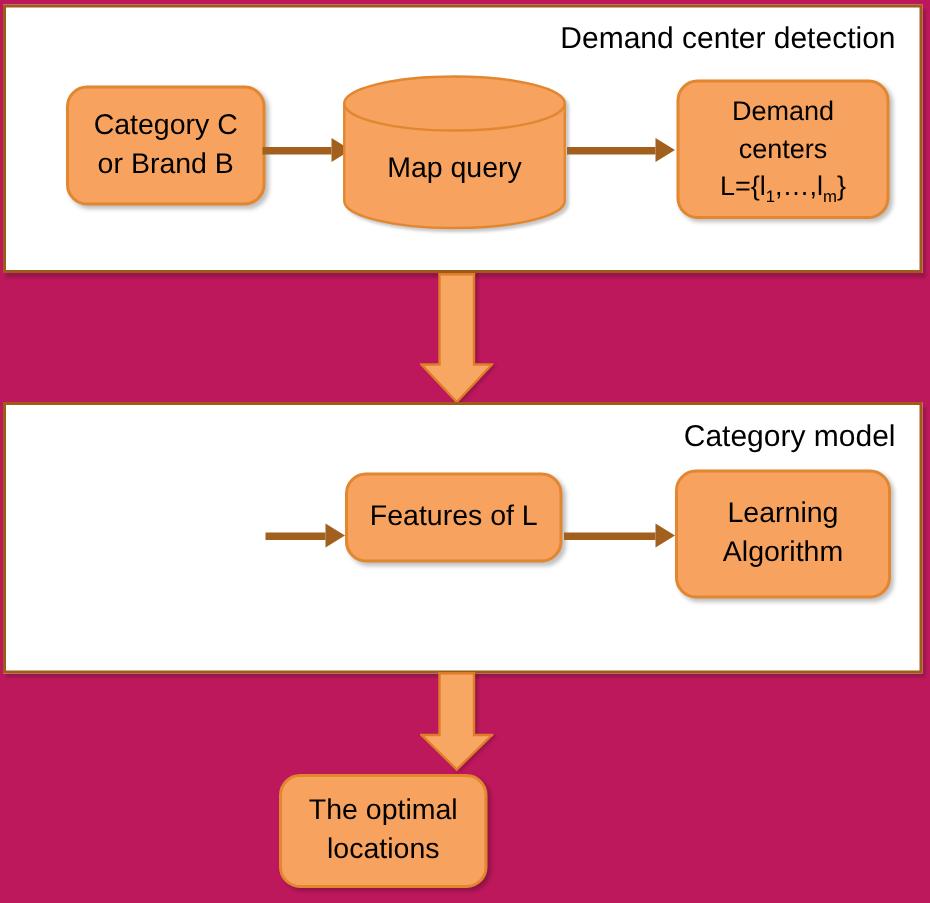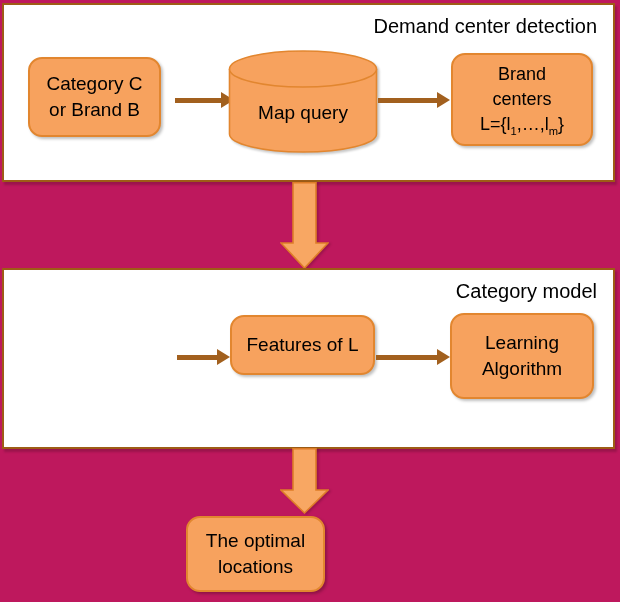--- a/index.html
+++ b/index.html
@@ -28,21 +28,21 @@
     position:absolute;right:16px;top:9px;
     font-size:20px;line-height:24px;color:var(--text);white-space:nowrap;
   }
   .node{
     position:absolute;display:flex;flex-direction:column;
     align-items:center;justify-content:center;text-align:center;
     background:var(--node-fill);border:2px solid var(--node-border);
     border-radius:14px;box-shadow:2px 2px 3px rgba(0,0,0,0.25);
     font-size:19px;line-height:26px;box-sizing:border-box;
   }
-  .node-category{left:28px;top:57px;width:133px;height:80px;}
+  .node-category{left:44px;top:57px;width:133px;height:80px;}
   .node-demand{left:451px;top:53px;width:142px;height:93px;font-size:18px;line-height:25px;}
   .node-features{left:230px;top:315px;width:145px;height:60px;}
   .node-learnalg{left:450px;top:313px;width:144px;height:86px;}
   .node-optimal{left:186px;top:516px;width:139px;height:76px;}
   .formula sub{font-size:0.62em;line-height:0;}
   .cylinder{position:absolute;filter:drop-shadow(2px 2px 1px rgba(0,0,0,0.22));}
   .cyl-map{left:228px;top:50px;width:150px;height:103px;}
   .cyl-poi{left:32px;top:305px;width:145px;height:110px;}
   .cylinder svg{position:absolute;left:0;top:0;width:100%;height:100%;}
   .cyl-shape{fill:var(--node-fill);stroke:var(--node-border);stroke-width:1.6;}
@@ -95,21 +95,21 @@
     </svg>
     <div class="cyl-label">Map query</div>
   </div>
 
   <div class="h-arrow arrow-b">
     <div class="bar"></div>
     <div class="head"></div>
   </div>
 
   <div class="node node-demand">
-    <div>Brand</div>
+    <div>Demand</div>
     <div>centers</div>
     <div class="formula"><span>L={l</span><sub>1</sub><span>,…,l</span><sub>m</sub><span>}</span></div>
   </div>
 
   <div class="block-arrow ba-1">
     <svg viewBox="0 0 49 88" width="49" height="88">
       <path class="block-shape" d="M13,0.8 L13,61 L1,61 L24.5,86 L48,61 L36,61 L36,0.8 Z"></path>
     </svg>
   </div>
 

